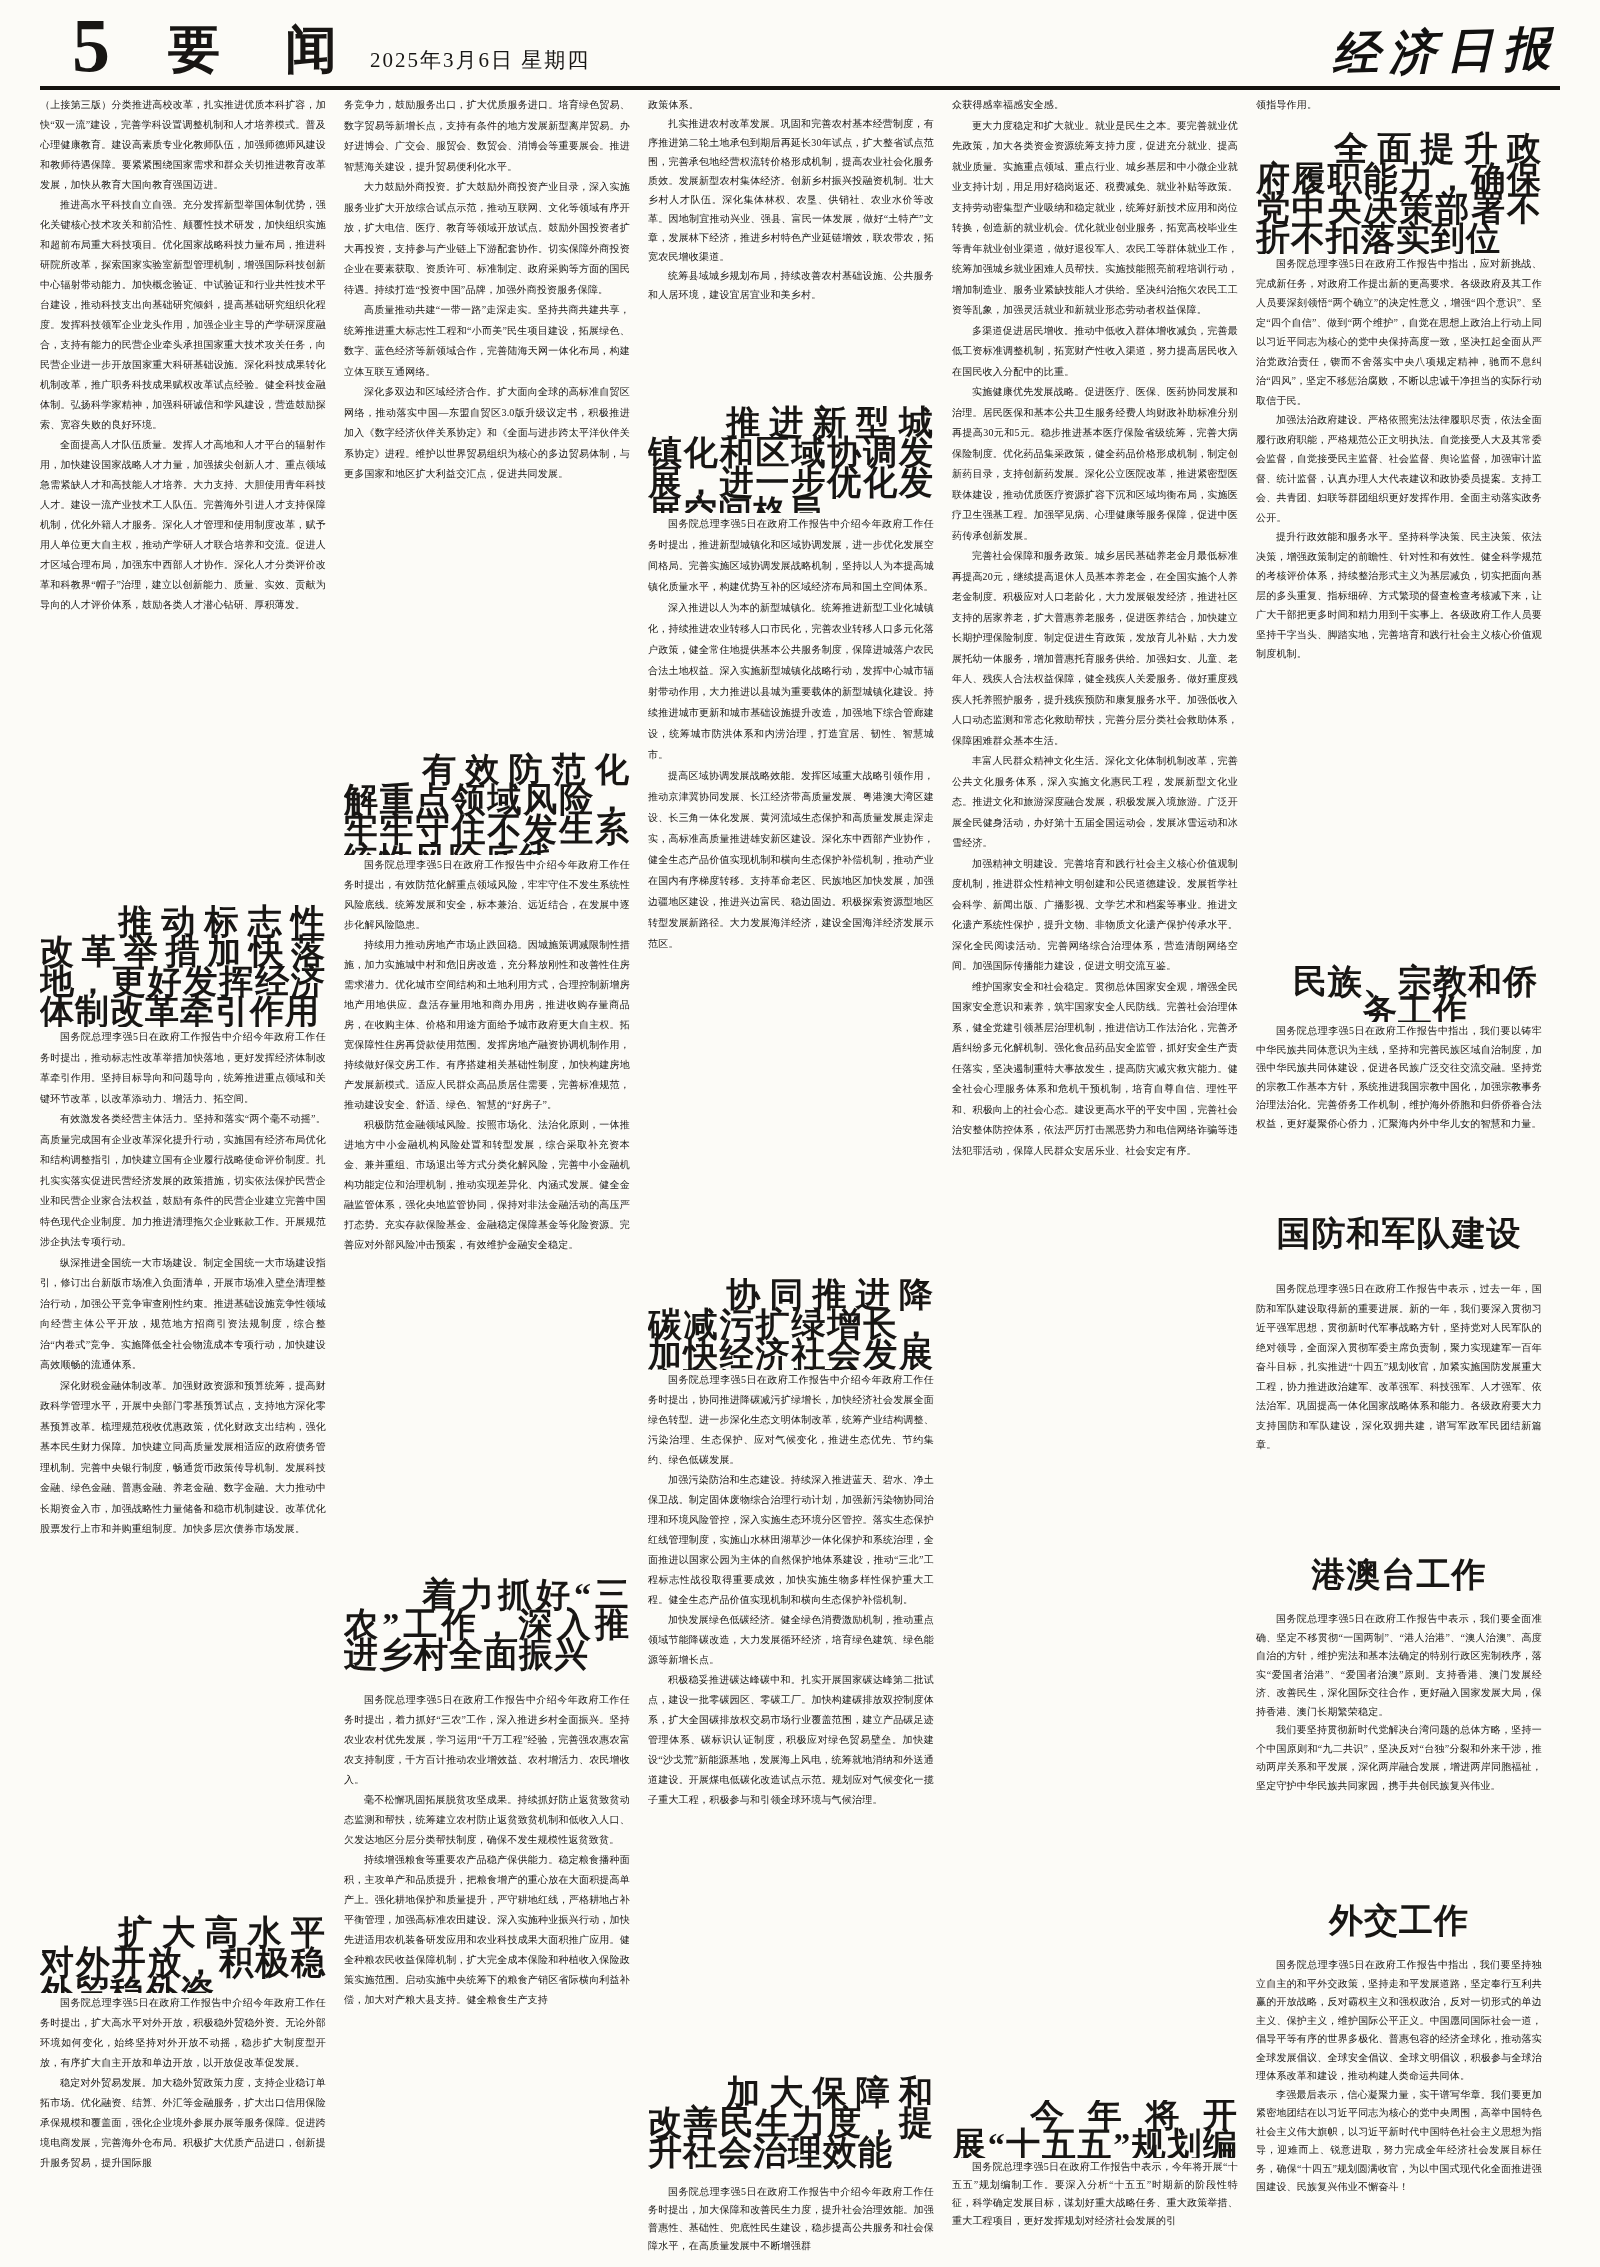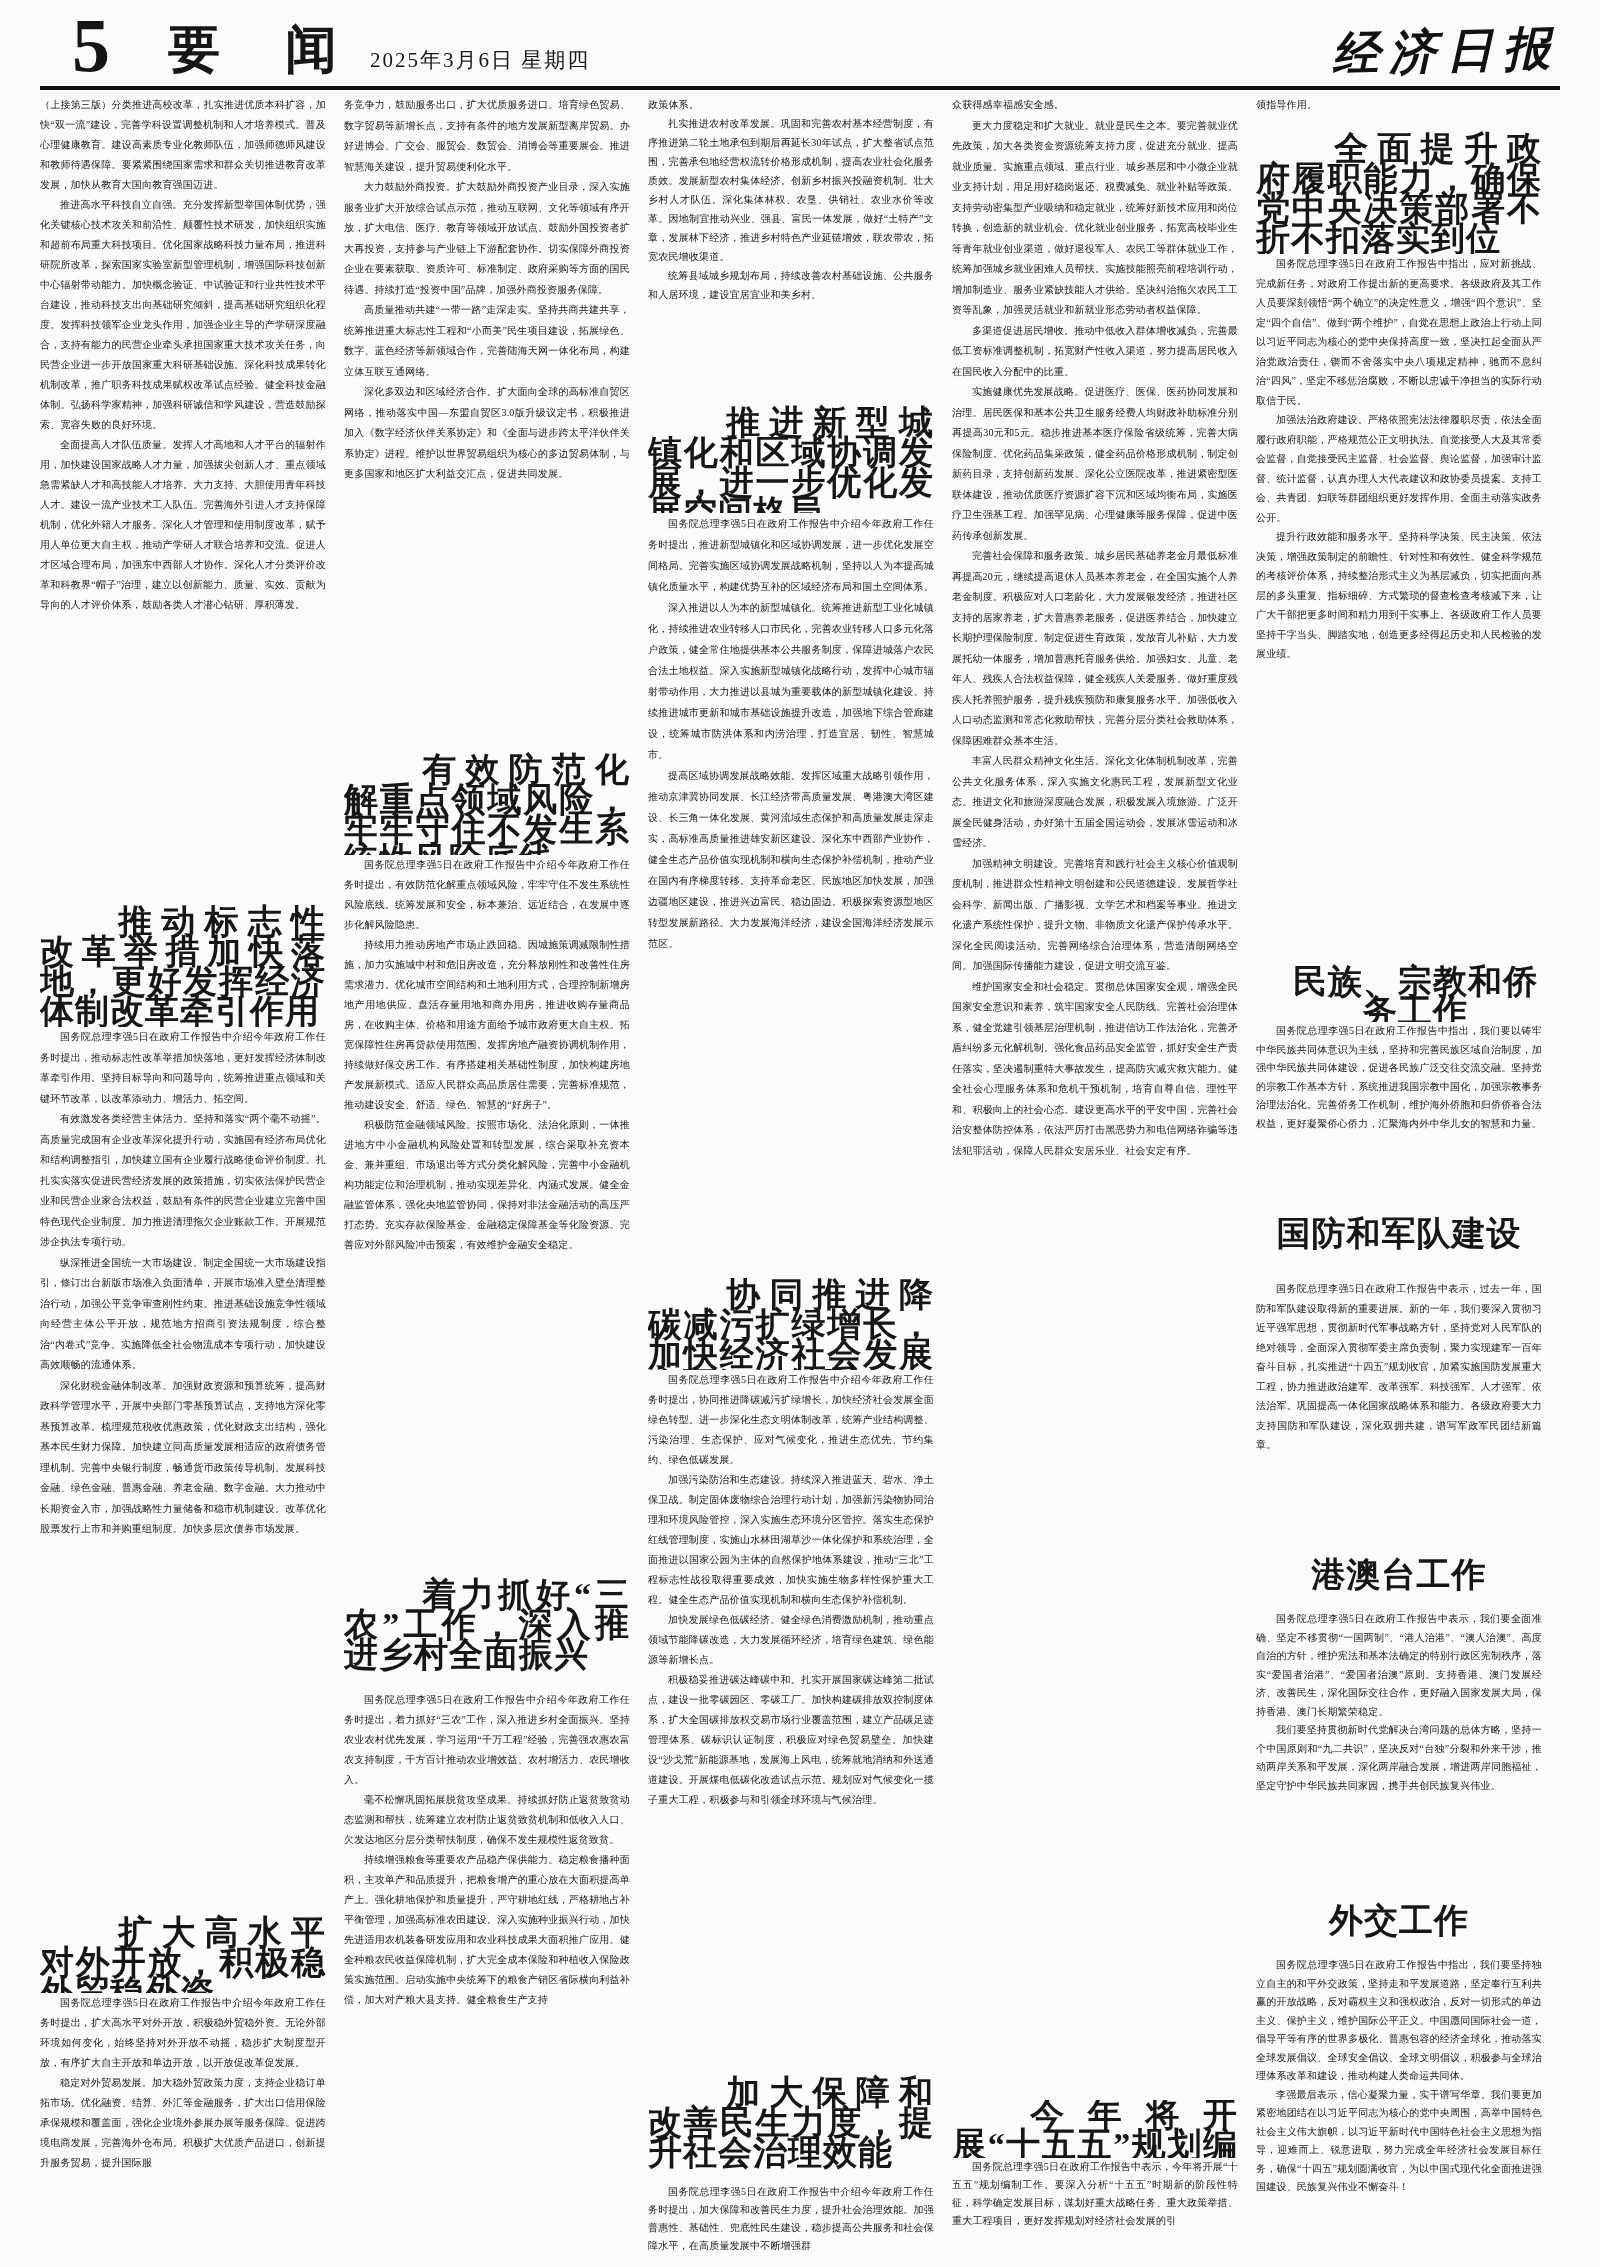--- a/index.html
+++ b/index.html
@@ -118,21 +118,21 @@
       </div>
     </div>
     <div class="col" style="left: 1256px;">
       <div class="tblock" style="height: 25px; line-height: 20px;">
         <p class="cont">领指导作用。</p>
       </div>
       <div class="hl ind" style="height: 120px; padding-top: 14px;">全面提升政府履职能力，确保党中央决策部署不折不扣落实到位</div>
       <div class="tblock" style="height: 705px; line-height: 19.5px;">
         <p class="para">国务院总理李强5日在政府工作报告中指出，应对新挑战、完成新任务，对政府工作提出新的更高要求。各级政府及其工作人员要深刻领悟“两个确立”的决定性意义，增强“四个意识”、坚定“四个自信”、做到“两个维护”，自觉在思想上政治上行动上同以习近平同志为核心的党中央保持高度一致，坚决扛起全面从严治党政治责任，锲而不舍落实中央八项规定精神，驰而不息纠治“四风”，坚定不移惩治腐败，不断以忠诚干净担当的实际行动取信于民。</p>
         <p class="para">加强法治政府建设。严格依照宪法法律履职尽责，依法全面履行政府职能，严格规范公正文明执法。自觉接受人大及其常委会监督，自觉接受民主监督、社会监督、舆论监督，加强审计监督、统计监督，认真办理人大代表建议和政协委员提案。支持工会、共青团、妇联等群团组织更好发挥作用。全面主动落实政务公开。</p>
-        <p class="para">提升行政效能和服务水平。坚持科学决策、民主决策、依法决策，增强政策制定的前瞻性、针对性和有效性。健全科学规范的考核评价体系，持续整治形式主义为基层减负，切实把面向基层的多头重复、指标细碎、方式繁琐的督查检查考核减下来，让广大干部把更多时间和精力用到干实事上。各级政府工作人员要坚持干字当头、脚踏实地，创造更多经得起历史和人民检验的发展业绩。</p>
+        <p class="para">提升行政效能和服务水平。坚持科学决策、民主决策、依法决策，增强政策制定的前瞻性、针对性和有效性。健全科学规范的考核评价体系，持续整治形式主义为基层减负，切实把面向基层的多头重复、指标细碎、方式繁琐的督查检查考核减下来，让广大干部把更多时间和精力用到干实事上。各级政府工作人员要坚持干字当头、脚踏实地，完善培育和践行社会主义核心价值观制度机制。</p>
       </div>
       <div class="hl ctr" style="height: 55px; padding-top: 8px; margin-left: 33px;">民族、宗教和侨务工作</div>
       <div class="tblock" style="height: 185px; line-height: 18.5px;">
         <p class="para">国务院总理李强5日在政府工作报告中指出，我们要以铸牢中华民族共同体意识为主线，坚持和完善民族区域自治制度，加强中华民族共同体建设，促进各民族广泛交往交流交融。坚持党的宗教工作基本方针，系统推进我国宗教中国化，加强宗教事务治理法治化。完善侨务工作机制，维护海外侨胞和归侨侨眷合法权益，更好凝聚侨心侨力，汇聚海内外中华儿女的智慧和力量。</p>
       </div>
       <div class="hl ctr" style="height: 60px; padding-top: 12px;">国防和军队建设</div>
       <div class="tblock" style="height: 275px; line-height: 19.5px;">
         <p class="para">国务院总理李强5日在政府工作报告中表示，过去一年，国防和军队建设取得新的重要进展。新的一年，我们要深入贯彻习近平强军思想，贯彻新时代军事战略方针，坚持党对人民军队的绝对领导，全面深入贯彻军委主席负责制，聚力实现建军一百年奋斗目标，扎实推进“十四五”规划收官，加紧实施国防发展重大工程，协力推进政治建军、改革强军、科技强军、人才强军、依法治军。巩固提高一体化国家战略体系和能力。各级政府要大力支持国防和军队建设，深化双拥共建，谱写军政军民团结新篇章。</p>
       </div>
       <div class="hl ctr" style="height: 50px; padding-top: 6px;">港澳台工作</div>

